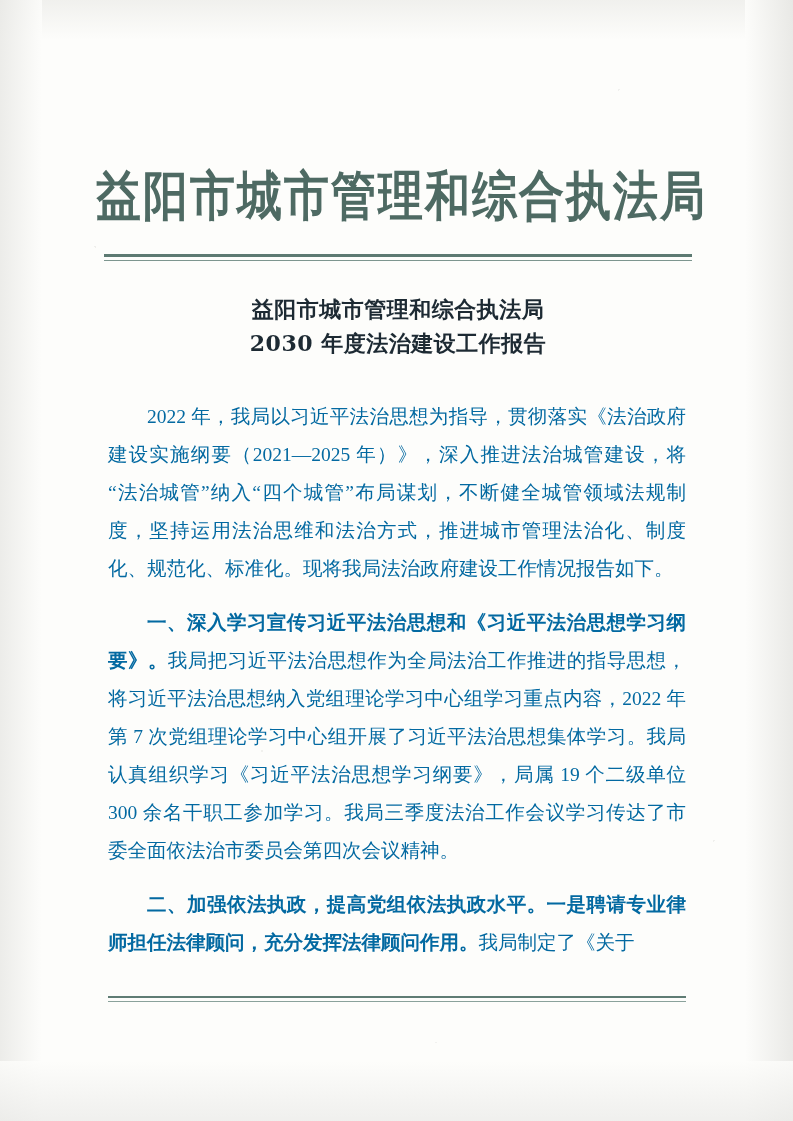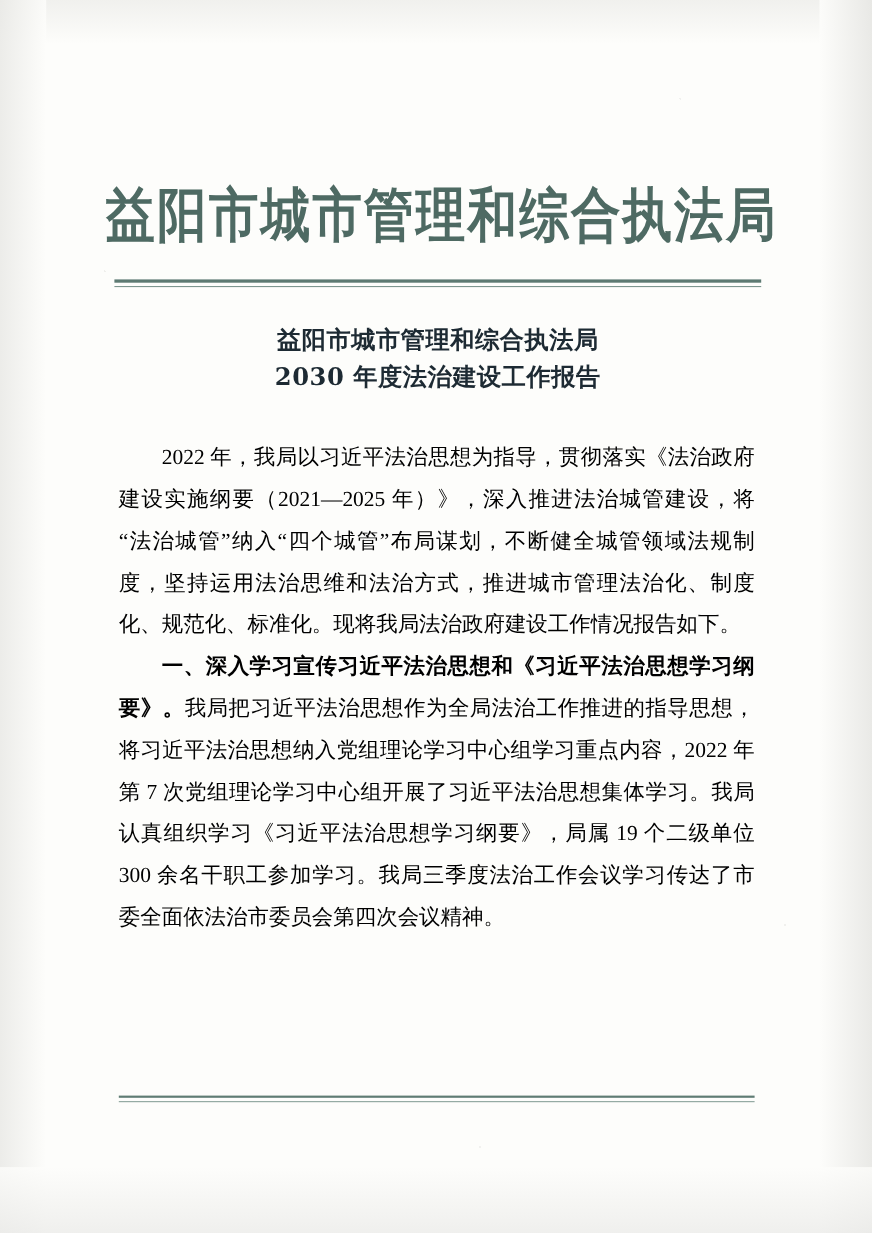--- a/index.html
+++ b/index.html
@@ -109,32 +109,32 @@
     line-height: 34px;
     letter-spacing: .5px;
   }
 
   
   .body-text {
     position: absolute;
     left: 108px;
     top: 398px;
     width: 578px;
-    color: #000000;
+    color: #0369a1;
     font-size: 19.5px;
     line-height: 38px;
     text-align: justify;
     text-justify: inter-ideograph;
   }
   .para {
     margin: 0 0 0 0;
     text-indent: 2em;
   }
   .para + .para {
-    margin-top: 0;
+    margin-top: 16px;
   }
   .para b, .para .bold {
     font-weight: 700;
   }
 
   
   .footer-rule {
     position: absolute;
     left: 108px;
     top: 996px;
@@ -183,20 +183,23 @@
     <div class="doc-heading">
       <div class="line">益阳市城市管理和综合执法局</div>
       <div class="line">2030 年度法治建设工作报告</div>
     </div>
 
     <div class="body-text">
       <p class="para">2022 年，我局以习近平法治思想为指导，贯彻落实《法治政府建设实施纲要（2021—2025 年）》，深入推进法治城管建设，将“法治城管”纳入“四个城管”布局谋划，不断健全城管领域法规制度，坚持运用法治思维和法治方式，推进城市管理法治化、制度化、规范化、标准化。现将我局法治政府建设工作情况报告如下。</p>
       <p class="para bold-lead">
         <span class="bold">一、深入学习宣传习近平法治思想和《习近平法治思想学习纲要》。</span><span>我局把习近平法治思想作为全局法治工作推进的指导思想，将习近平法治思想纳入党组理论学习中心组学习重点内容，2022 年第 7 次党组理论学习中心组开展了习近平法治思想集体学习。我局认真组织学习《习近平法治思想学习纲要》，局属 19 个二级单位 300 余名干职工参加学习。我局三季度法治工作会议学习传达了市委全面依法治市委员会第四次会议精神。</span>
       </p>
+      <p class="para bold-lead">
+        <span class="bold">二、加强依法执政，提高党组依法执政水平。一是聘请专业律师担任法律顾问，充分发挥法律顾问作用。</span><span>我局制定了《关于</span>
+      </p>
     </div>
 
     <div class="footer-rule"></div>
     <div class="footer-rule thin"></div>
   </div>
 
   <div class="speckle"></div>
 </div>
 
 </body></html>

